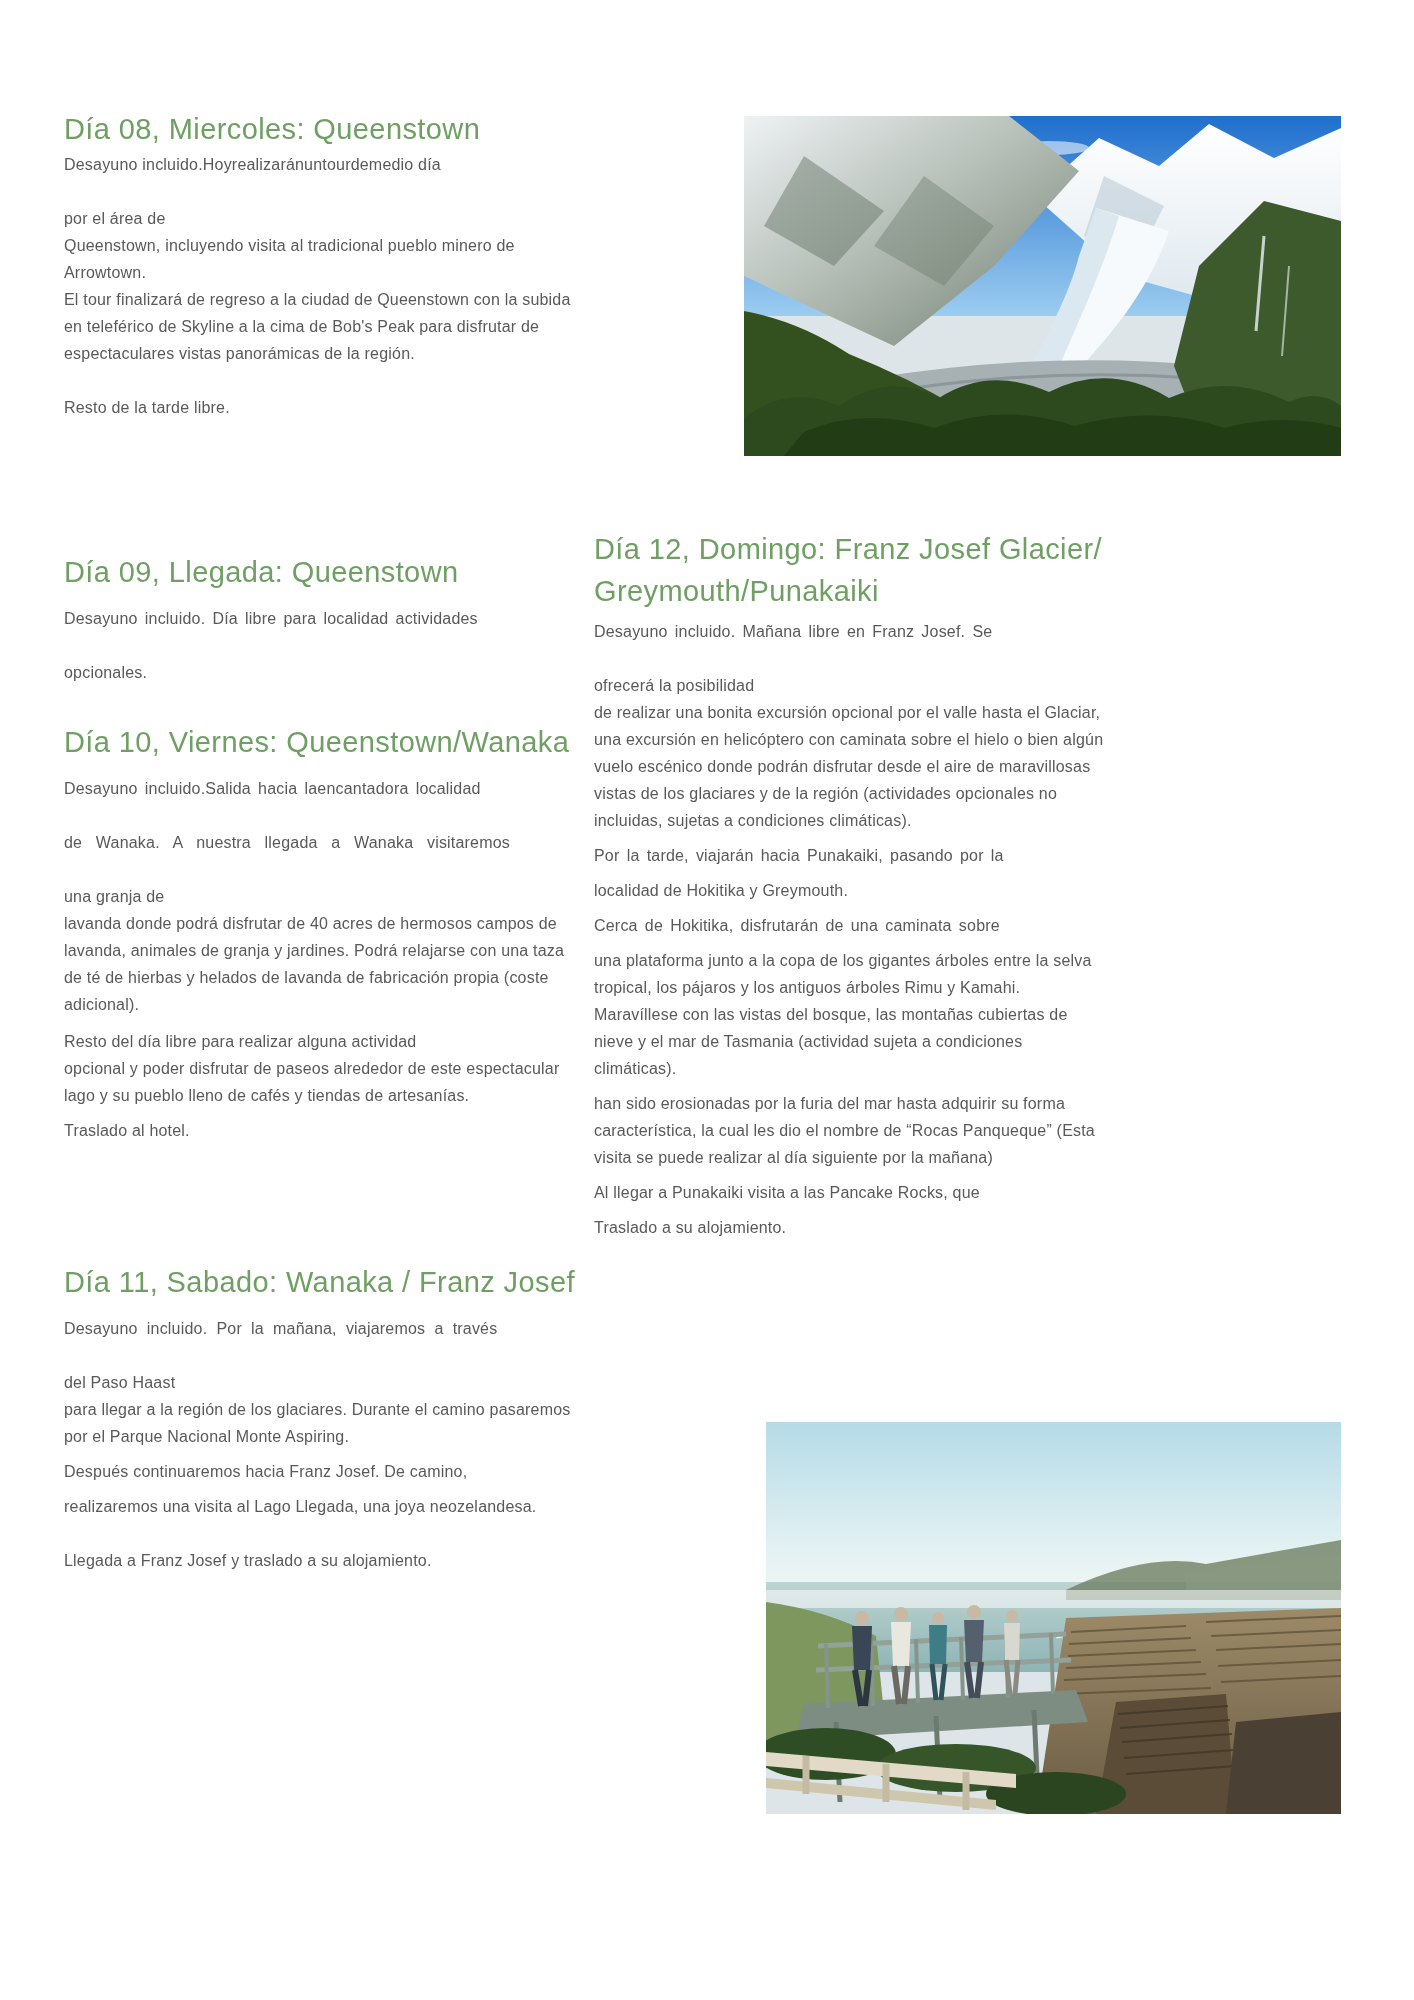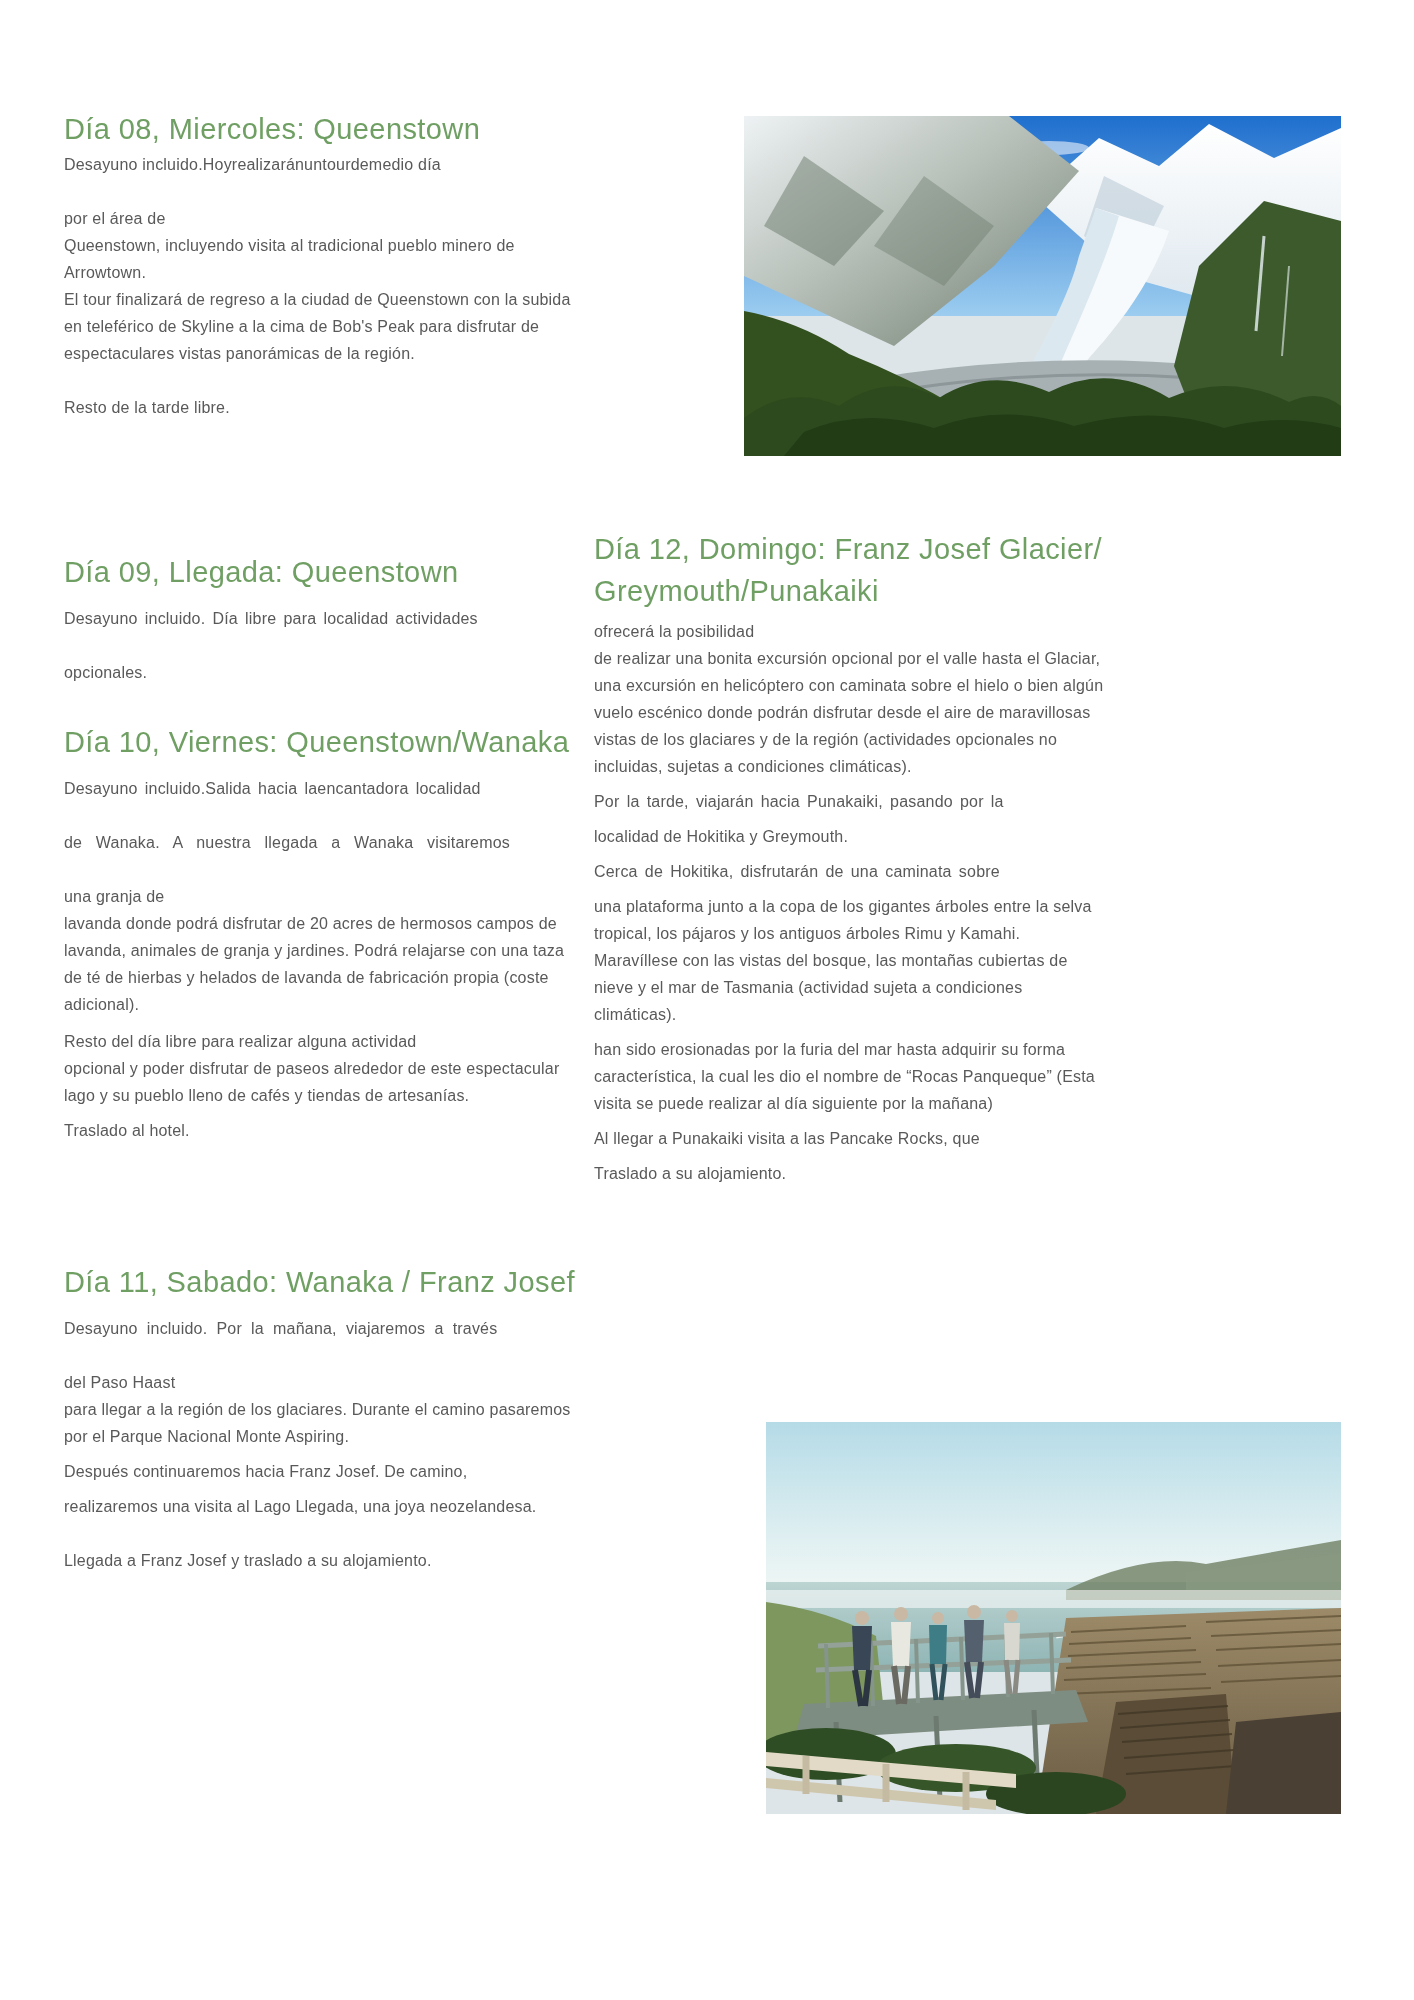--- a/index.html
+++ b/index.html
@@ -86,39 +86,40 @@
     <div class="day-heading">Día 09, Llegada: Queenstown</div>
     <p class="ws2 gap">Desayuno incluido. Día libre para localidad actividades</p>
     <p>opcionales.</p>
   </div>
 
   <div class="sec" style="left:53px;top:710px;width:517px;">
     <div class="day-heading">Día 10, Viernes: Queenstown/Wanaka</div>
     <p class="ws2 gap">Desayuno incluido.Salida hacia laencantadora localidad</p>
     <p class="ws8 gap">de Wanaka. A nuestra llegada a Wanaka visitaremos</p>
     <p class="pre">una granja de
-lavanda donde podrá disfrutar de 20 acres de hermosos campos de lavanda, animales de granja y jardines. Podrá relajarse con una taza de té de hierbas y helados de lavanda de fabricación propia (coste adicional).</p>
+lavanda donde podrá disfrutar de 40 acres de hermosos campos de lavanda, animales de granja y jardines. Podrá relajarse con una taza de té de hierbas y helados de lavanda de fabricación propia (coste adicional).</p>
     <p class="pre mt10">Resto del día libre para realizar alguna actividad
 opcional y poder disfrutar de paseos alrededor de este espectacular lago y su pueblo lleno de cafés y tiendas de artesanías.</p>
     <p>Traslado al hotel.</p>
   </div>
 
   <div class="sec" style="left:53px;top:1250px;width:517px;">
     <div class="day-heading">Día 11, Sabado: Wanaka / Franz Josef</div>
     <p class="ws4 gap">Desayuno incluido. Por la mañana, viajaremos a través</p>
     <p class="pre">del Paso Haast
 para llegar a la región de los glaciares. Durante el camino pasaremos por el Parque Nacional Monte Aspiring.</p>
     <p>Después continuaremos hacia Franz Josef. De camino,</p>
     <p class="gap">realizaremos una visita al Lago Llegada, una joya neozelandesa.</p>
     <p>Llegada a Franz Josef y traslado a su alojamiento.</p>
   </div>
 
   <div class="sec sec-day12" style="left:583px;top:514px;width:512px;">
     <div class="day-heading">Día 12, Domingo: Franz Josef Glacier/
 Greymouth/Punakaiki</div>
+    <p class="ws2 gap">Desayuno incluido. Mañana libre en Franz Josef. Se</p>
     <p class="pre">ofrecerá la posibilidad
 de realizar una bonita excursión opcional por el valle hasta el Glaciar, una excursión en helicóptero con caminata sobre el hielo o bien algún vuelo escénico donde podrán disfrutar desde el aire de maravillosas vistas de los glaciares y de la región (actividades opcionales no incluidas, sujetas a condiciones climáticas).</p>
     <p class="ws2">Por la tarde, viajarán hacia Punakaiki, pasando por la</p>
     <p>localidad de Hokitika y Greymouth.</p>
     <p class="ws2">Cerca de Hokitika, disfrutarán de una caminata sobre</p>
     <p>una plataforma junto a la copa de los gigantes árboles entre la selva tropical, los pájaros y los antiguos árboles Rimu y Kamahi. Maravíllese con las vistas del bosque, las montañas cubiertas de nieve y el mar de Tasmania (actividad sujeta a condiciones climáticas).</p>
     <p>han sido erosionadas por la furia del mar hasta adquirir su forma característica, la cual les dio el nombre de “Rocas Panqueque” (Esta visita se puede realizar al día siguiente por la mañana)</p>
     <p>Al llegar a Punakaiki visita a las Pancake Rocks, que</p>
     <p>Traslado a su alojamiento.</p>
   </div>

